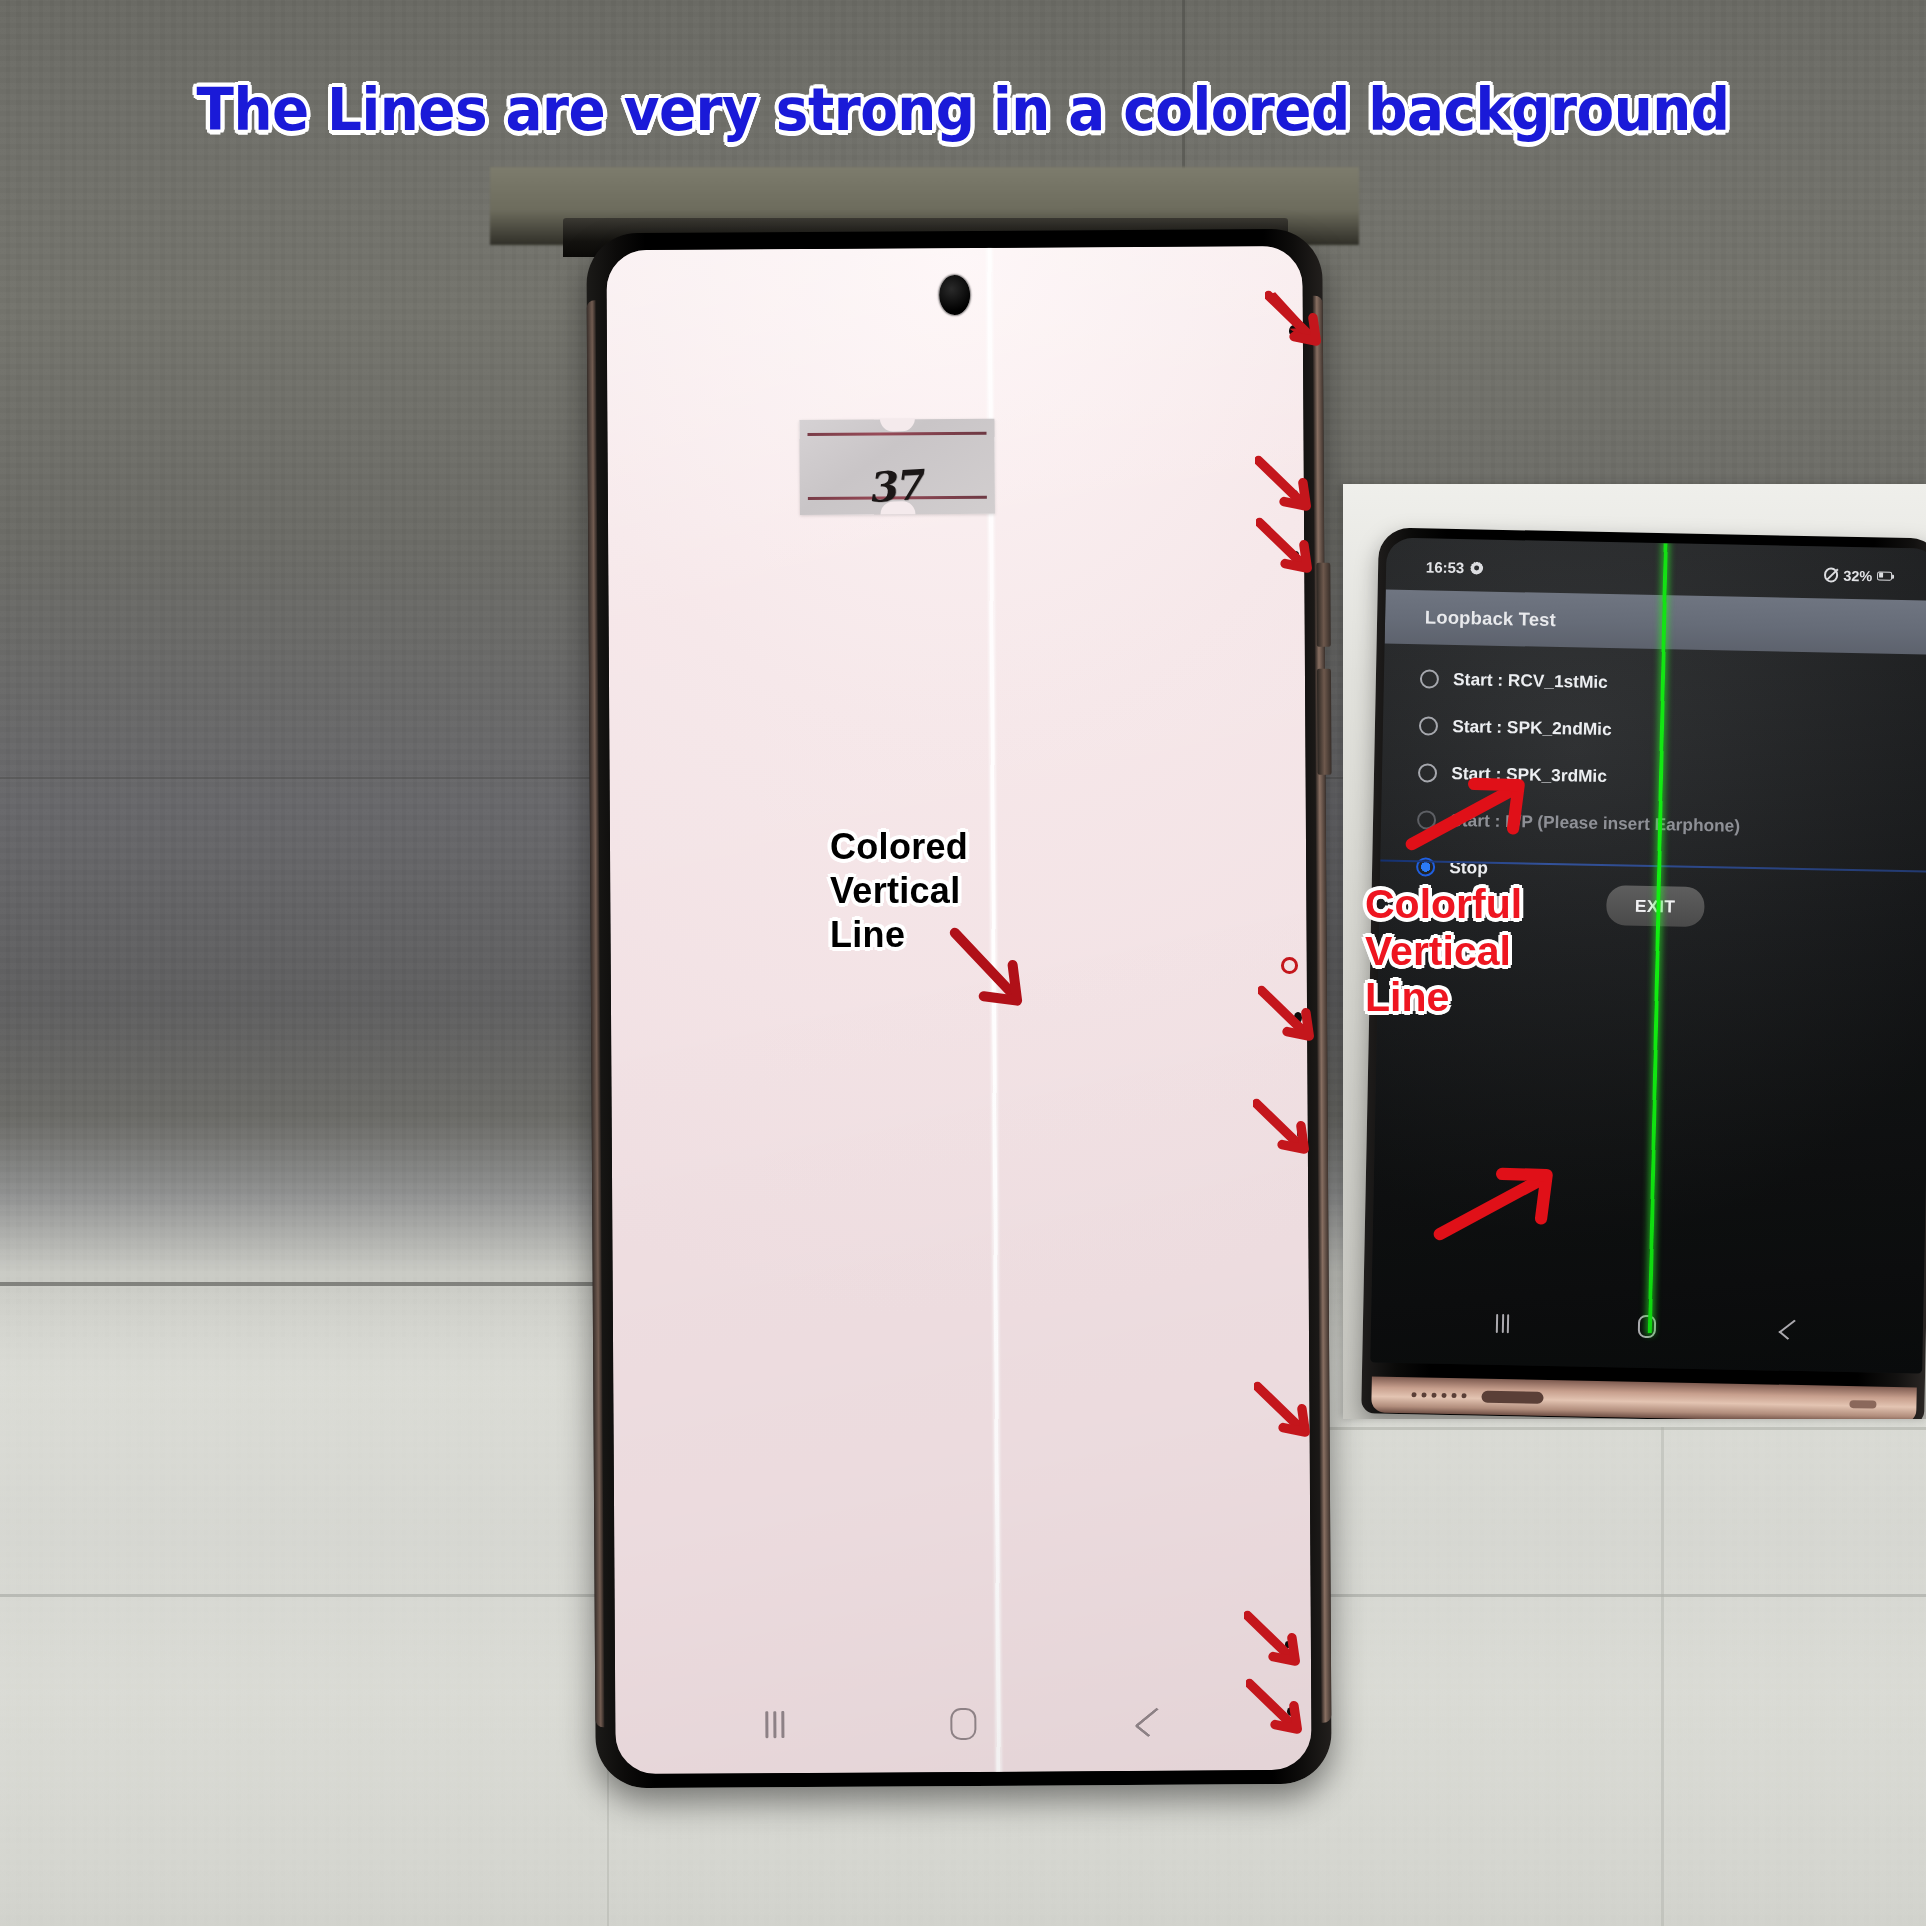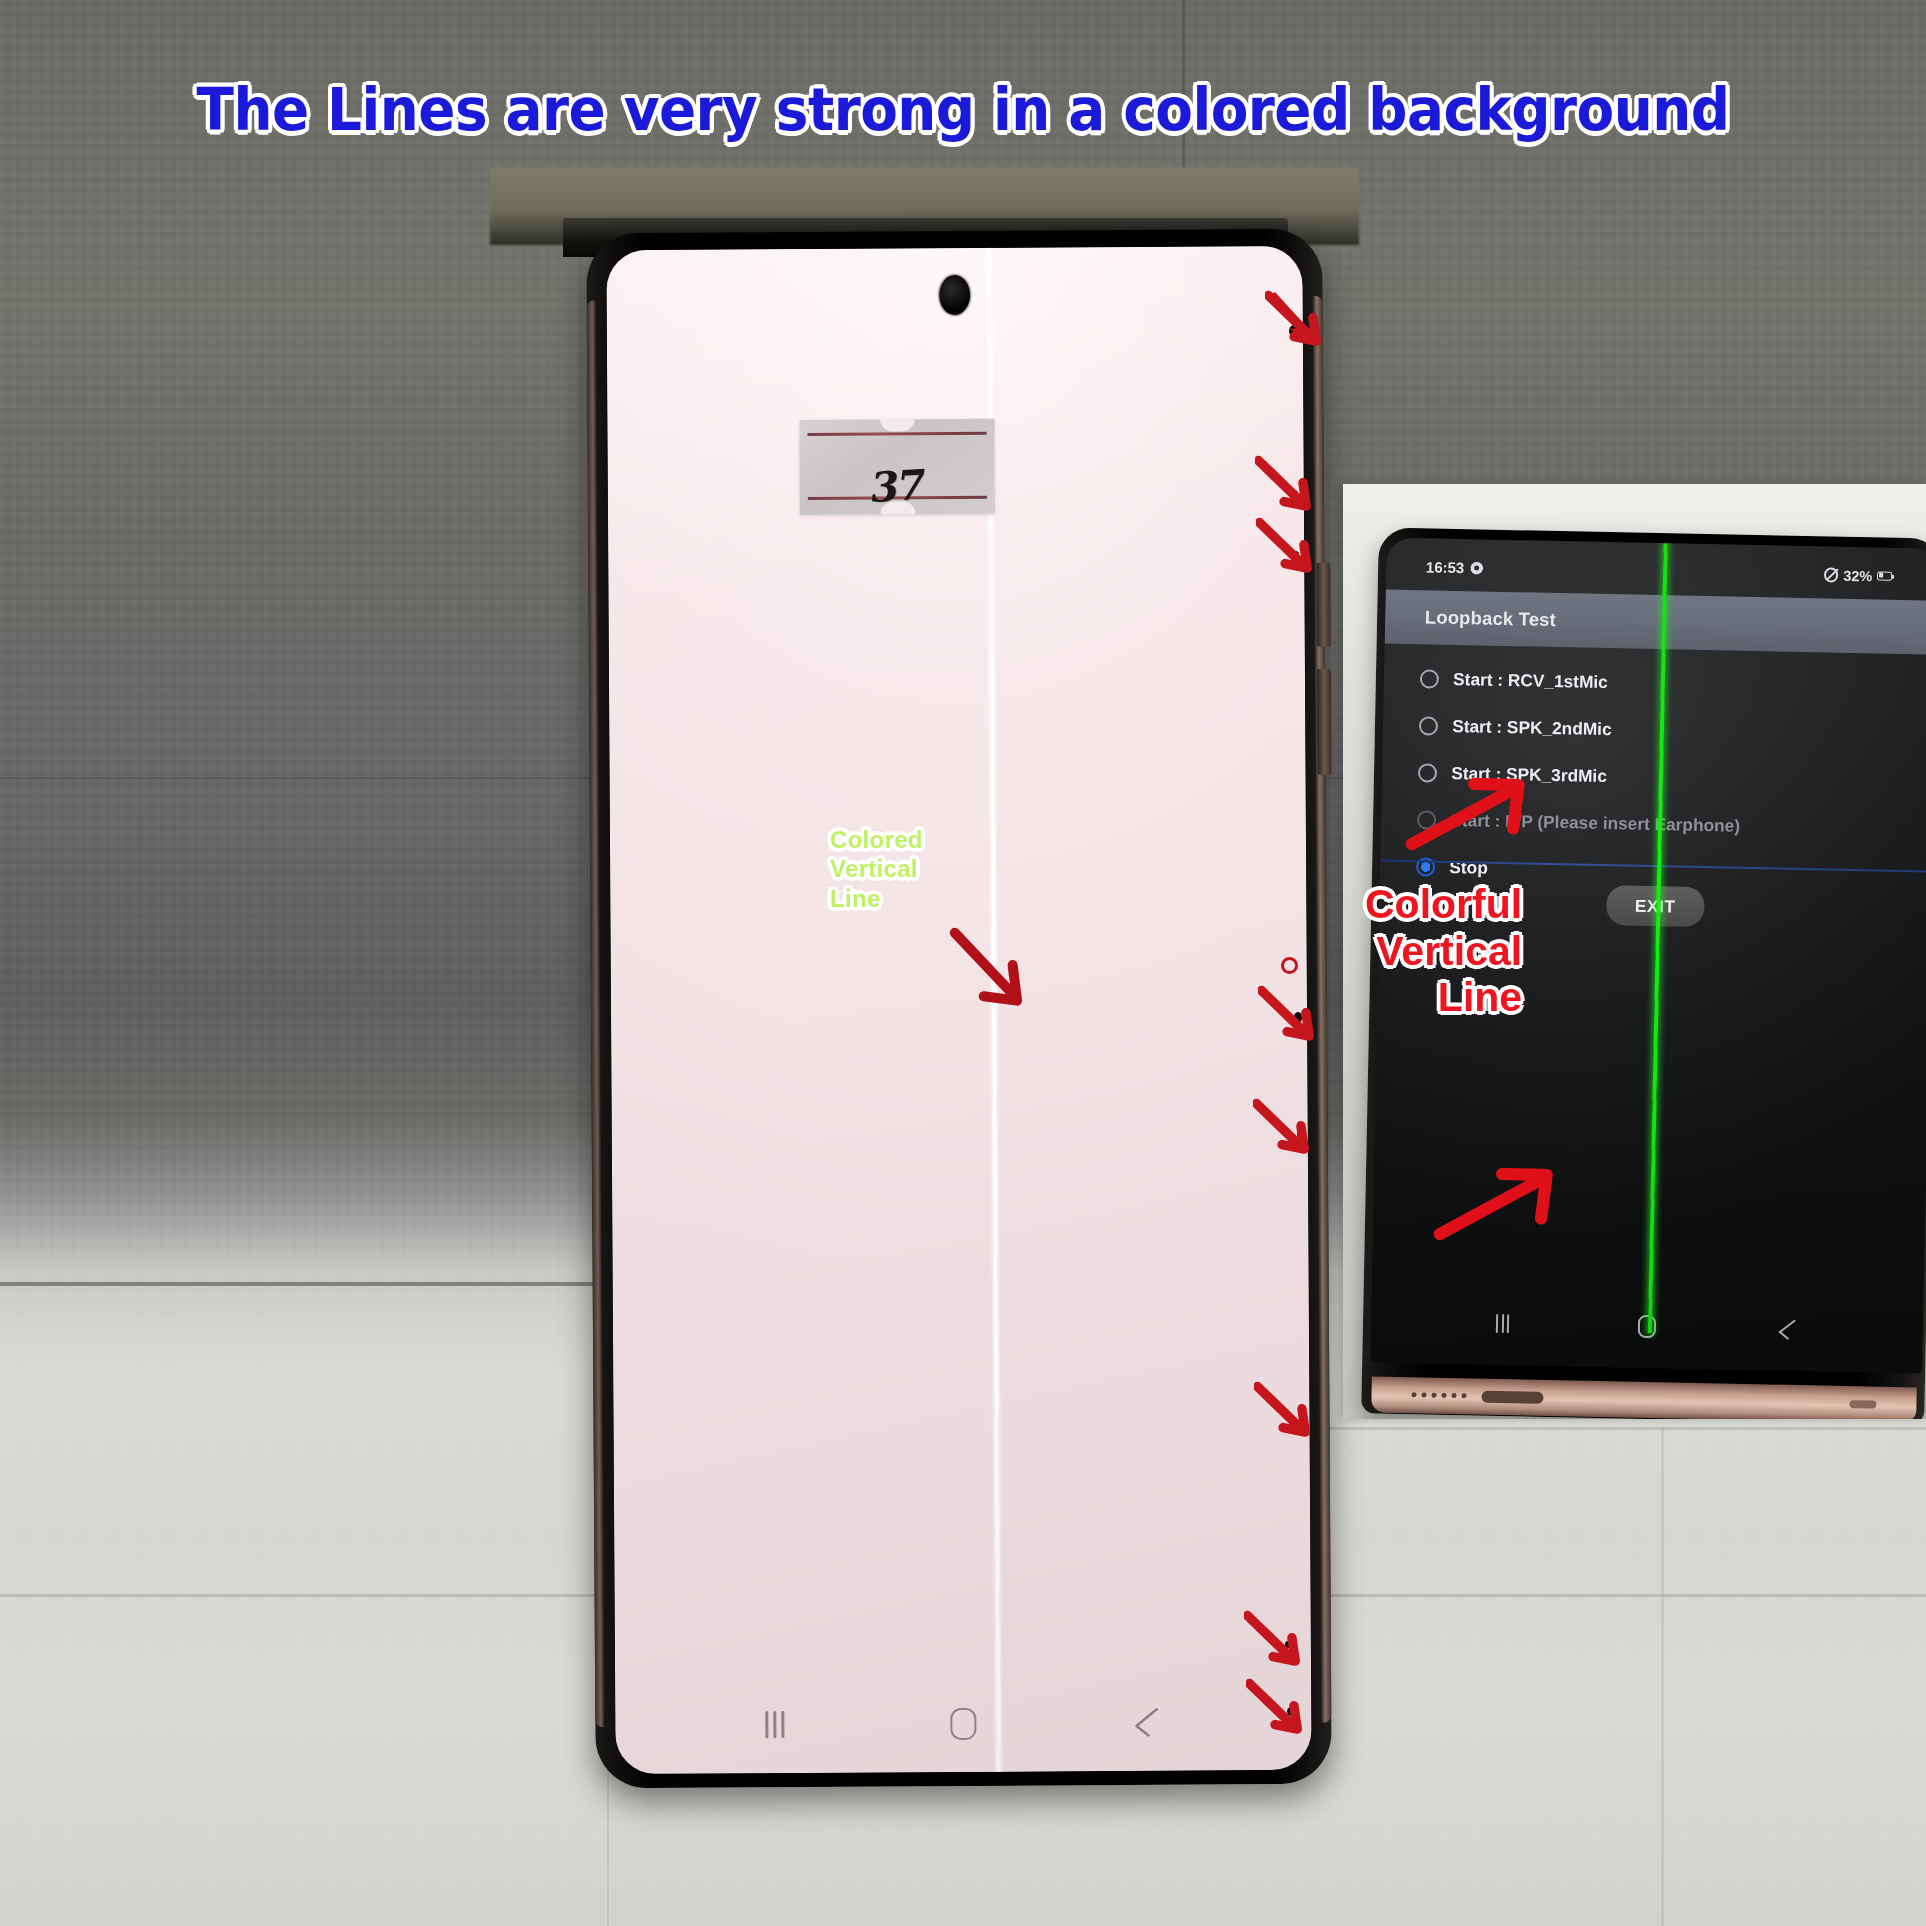--- a/index.html
+++ b/index.html
@@ -153,21 +153,21 @@
   
   .arrow { position:absolute; z-index:6; }
   .circle-mark {
     position:absolute; z-index:6; width:16.7px; height:16.7px;
     border:3.9px solid #c4161c; border-radius:50%;
   }
 
   
   #blue-note {
     position:absolute; left:830px; top:825px; z-index:8;
-    font-size:24px; font-weight:700; line-height:1.22; color:#bef264;
+    font-size:36px; font-weight:700; line-height:1.22; color:#000000;
     letter-spacing:0.3px;
     text-shadow:
       -2.8px -2.8px 0 #fff, 2.8px -2.8px 0 #fff, -2.8px 2.8px 0 #fff, 2.8px 2.8px 0 #fff,
       -3.9px 0 0 #fff, 3.9px 0 0 #fff, 0 -3.9px 0 #fff, 0 3.9px 0 #fff,
       -2.8px 0 0 #fff, 2.8px 0 0 #fff;
   }
 
   
   #title {
     position:absolute; left:0; top:75px; width:1926px; text-align:center; z-index:20;
@@ -292,21 +292,20 @@
   .usbc { width:62px; height:11.7px; border-radius:6.1px; background:#5a3f37; }
   .spen { width:27px; height:7.8px; border-radius:4.5px; background:#8a685b; margin-left:auto; }
 
   
   #red-note {
     position:absolute; left:1365px; top:881px; z-index:18;
     font-size:41px; font-weight:700; line-height:1.14; color:#ee1520;
     text-shadow:
       -2.8px -2.8px 0 #fff, 2.8px -2.8px 0 #fff, -2.8px 2.8px 0 #fff, 2.8px 2.8px 0 #fff,
       -3.9px 0 0 #fff, 3.9px 0 0 #fff, 0 -3.9px 0 #fff, 0 3.9px 0 #fff;
-    text-align: right;
   }
 </style>
 </head>
 <body>
 
 <div id="photo">
   <div class="noise"></div>
   <div class="floorlight"></div>
   <div class="seam seam-v1"></div>
   <div class="seam seam-h1"></div>

